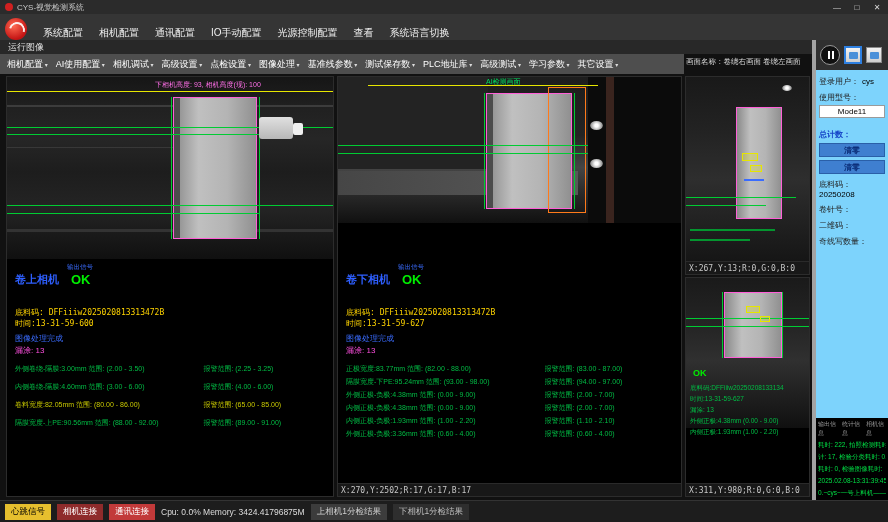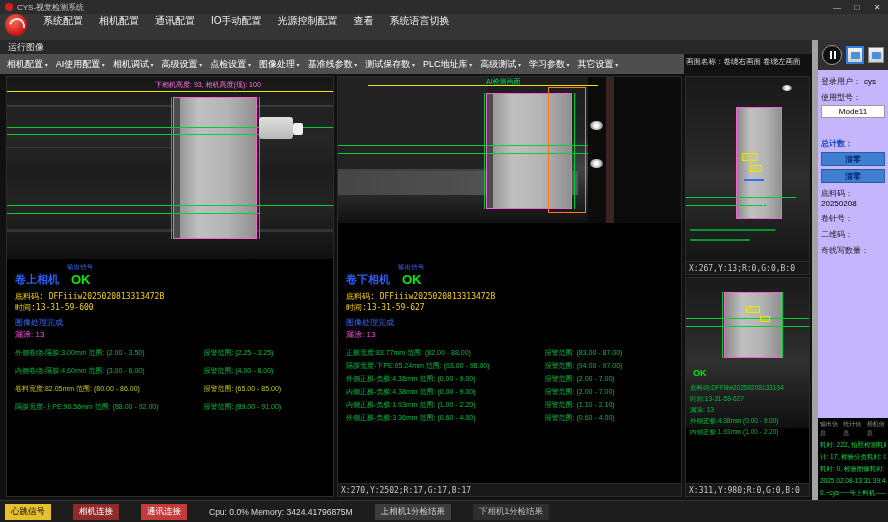--- a/index.html
+++ b/index.html
@@ -7,21 +7,21 @@
   body{font-family:"Liberation Sans","DejaVu Sans",sans-serif}
   .root{position:relative;width:888px;height:522px;background:#111;overflow:hidden}
 
   
   .titlebar{position:absolute;top:0;left:0;right:0;height:14px;background:#2b2b2b;color:#c9c9c9;font-size:8px;display:flex;align-items:center;gap:4px;padding:0 5px;z-index:6}
   .title-ico{width:8px;height:8px;border-radius:50%;background:#d02020;flex:0 0 auto}
   .win-controls{margin-left:auto;display:flex;gap:8px}
   .win-btn{width:12px;text-align:center;color:#d8d8d8;font-size:8px;cursor:pointer}
 
   
-  .menubar{position:absolute;top:14px;left:0;right:0;height:26px;background:#353535;display:flex;align-items:flex-start;padding-left:5px;z-index:5}
+  .menubar{position:absolute;top:14px;left:0;right:0;height:26px;background:#353535;display:flex;align-items:flex-end;padding-left:5px;z-index:5}
   .logo{width:22px;height:22px;border-radius:50%;background:radial-gradient(circle at 40% 35%,#ff6a52,#c41414 70%);position:relative;margin-right:8px;flex:0 0 auto}
   .logo::after{content:"";position:absolute;left:4px;top:4px;width:12px;height:12px;border-radius:50%;border:2px solid rgba(255,255,255,.9);border-left-color:transparent;border-bottom-color:transparent;transform:rotate(-30deg)}
   .menu-item{color:#f0f0f0;font-size:10px;padding:0 8px;cursor:pointer;white-space:nowrap}
 
   .tabrow{position:absolute;top:40px;left:0;width:812px;height:14px;background:#282828;color:#ddd;font-size:9px;display:flex;align-items:center;padding-left:8px}
 
   .toolbar{position:absolute;top:54px;left:0;width:684px;height:20px;background:#4e4e4e;display:flex;align-items:center;padding:0 3px;gap:0}
   .tb-item{color:#fff;font-size:9px;padding:2px 4px;white-space:nowrap;cursor:pointer}
   .tb-item::after{content:" ▾";font-size:6px;color:#ddd}
 
@@ -57,58 +57,58 @@
 
   .coordbar{position:absolute;left:0;right:0;bottom:0;height:13px;background:#181818;color:#c8c8c8;font-size:8px;line-height:13px;padding-left:3px;font-family:"DejaVu Sans Mono",monospace;border-top:1px solid #2a2a2a}
 
   
   .panel{position:absolute;left:8px;right:4px;top:186px;bottom:14px;overflow:hidden}
   .p-sub{color:#3a6cff;font-size:6.5px;margin-left:52px}
   .p-titlerow{display:flex;align-items:flex-end;gap:12px}
   .p-title{color:#2e5fff;font-size:11px;font-weight:bold}
   .p-ok{color:#00ee00;font-size:13px;font-weight:bold}
   .p-code,.p-time{color:#ffd400;font-size:8px;font-family:"DejaVu Sans Mono",monospace}
-  .p-code{margin-top:4px}
+  .p-code{margin-top:20px}
   .p-done{color:#3a6cff;font-size:8px;margin-top:4px}
   .p-leak{color:#ff4fe0;font-size:8px;margin-top:1px}
   .rows{margin-top:9px}
   .mrow{display:flex;font-size:7px;color:#00bb44;line-height:8px}
   .mrow .m{flex:0 0 60%;white-space:nowrap;overflow:hidden}
   .mrow .a{flex:1;white-space:nowrap;overflow:hidden}
   #leftView .mrow{margin-bottom:10px}
   #centerView .mrow{margin-bottom:5px}
   #leftView .mrow:nth-child(3){color:#c8c800}
 
   .s2-ok{position:absolute;left:7px;top:90px;color:#00ee00;font-size:9px;font-weight:bold}
   .s2-lines{position:absolute;left:4px;top:104px;right:2px}
   .s2-line{color:#00bb44;font-size:6.5px;line-height:11px;white-space:nowrap;overflow:hidden}
 
   
-  #rightPanel{position:absolute;left:812px;top:40px;width:76px;height:460px;background:#c4b5fd;border-left:6px solid #a3a3a3}
+  #rightPanel{position:absolute;left:812px;top:40px;width:76px;height:460px;background:#7dd3fc;border-left:4px solid #a3a3a3}
   .rp-head{position:absolute;top:0;left:0;right:0;height:30px;background:#303030;display:flex;align-items:center;gap:5px;padding:0 4px}
   .pause-btn{width:20px;height:20px;border-radius:50%;background:#101010;border:1px solid #999;position:relative;cursor:pointer;flex:0 0 auto}
   .pause-btn::before,.pause-btn::after{content:"";position:absolute;top:5px;width:2px;height:8px;background:#fff}
   .pause-btn::before{left:7px}.pause-btn::after{left:11px}
   .cam-btn{width:16px;height:16px;background:linear-gradient(#f2f2f2,#cfcfcf);border:1px solid #8a8a8a;position:relative;cursor:pointer;flex:0 0 auto}
   .cam-btn.active{border-color:#2d7fe0;box-shadow:0 0 0 1px #2d7fe0}
   .cam-btn::after{content:"";position:absolute;left:3px;top:4px;width:9px;height:7px;background:#4a90d9;border-radius:1px}
   .rp-body{position:absolute;top:30px;left:0;right:0;bottom:82px;padding:4px 3px;overflow:hidden}
   .rp-label{font-size:8px;color:#222;margin-top:5px}
   .rp-value{font-size:8px;font-weight:normal;color:#000}
   .rp-inline{display:flex;gap:3px;align-items:baseline;margin-top:2px}
   .rp-model-box{background:#fff;border:1px solid #9a9a9a;height:13px;line-height:12px;text-align:center;font-size:8px;margin-top:2px;cursor:pointer}
-  .rp-total{color:#1646c8;font-weight:bold;font-size:8px;margin-top:20px}
+  .rp-total{color:#1646c8;font-weight:bold;font-size:8px;margin-top:11px}
   .rp-counter{height:14px;background:#3f7fd0;color:#0c2f7a;font-size:8px;font-weight:bold;text-align:center;line-height:13px;margin-top:3px;border:1px solid #2a5fa8;cursor:pointer}
   .rp-stats{position:absolute;left:0;right:0;bottom:0;height:82px;background:#000;padding:2px 2px;overflow:hidden}
   .rp-tabs{display:flex;gap:4px;margin-bottom:1px}
   .rp-tab{color:#9a9a9a;font-size:6px;cursor:pointer}
   .rp-line{color:#00dd44;font-size:6.5px;line-height:12px;white-space:nowrap;overflow:hidden}
 
   
-  #statusbar{position:absolute;left:0;right:0;bottom:0;height:22px;background:#1d1d1d;display:flex;align-items:center;gap:22px;padding:0 5px;border-top:1px solid #333}
+  #statusbar{position:absolute;left:0;right:0;bottom:0;height:22px;background:#1d1d1d;display:flex;align-items:center;gap:6px;padding:0 5px;border-top:1px solid #333}
   .chip{font-size:8.5px;padding:2px 6px;white-space:nowrap}
   .chip-heart{background:#e6bf2e;color:#000}
   .chip-cam{background:#8f2b2b;color:#fff}
   .chip-comm{background:#c23a3a;color:#fff}
   .sb-cpu{color:#ddd;font-size:8.5px;white-space:nowrap}
   .chip-up{background:#3c3c3c;color:#ccc}
   .chip-down{background:#2e2e2e;color:#bbb}
 </style>
 </head>
 <body>

